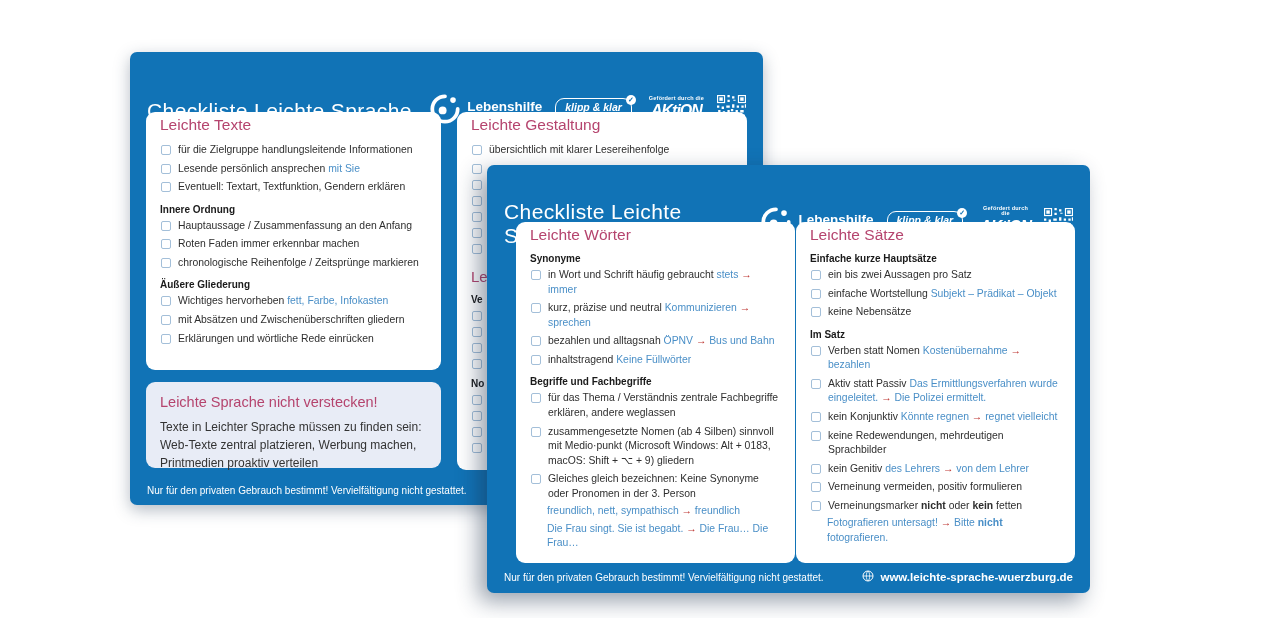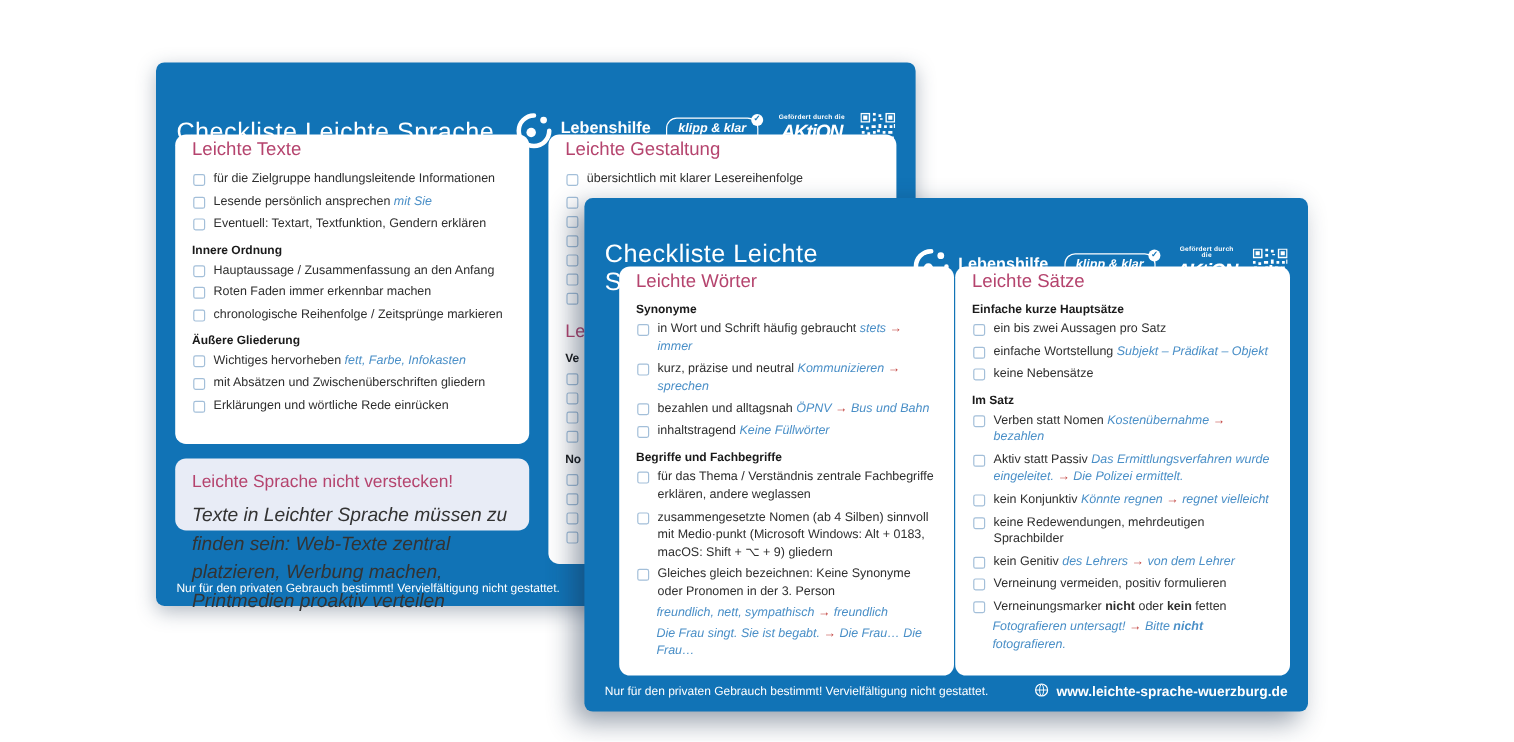--- a/index.html
+++ b/index.html
@@ -32,34 +32,34 @@
   .am{text-align:center;line-height:1;}
   .am-pre{font-size:5.5px;font-weight:700;margin-bottom:2px;letter-spacing:.2px;}
   .am-name{font-size:16px;font-weight:800;font-style:italic;letter-spacing:-1px;}
   .am-sub{font-size:6.5px;font-weight:800;text-align:right;letter-spacing:1.6px;margin-top:1px;}
 
   
   .panel{position:absolute;background:#fff;border-radius:9px;color:#2e2e2e;padding:4px 14px;box-sizing:border-box;overflow:hidden;}
   .panel h2{margin:0 0 9px;font-size:15.5px;font-weight:400;color:#b5446e;}
   #panel-texte{left:16px;top:60px;width:295px;height:258px;}
   #panel-gestaltung{left:327px;top:60px;width:290px;height:358px;}
-  #hint-box{left:16px;top:330px;width:295px;height:60px;background:#e8ecf6;border-radius:9px;padding:10px 14px;box-sizing:border-box;position:absolute;color:#333;}
+  #hint-box{left:16px;top:330px;width:295px;height:86px;background:#e8ecf6;border-radius:9px;padding:10px 14px;box-sizing:border-box;position:absolute;color:#333;}
   #hint-box h3{margin:2px 0 8px;font-size:14.5px;font-weight:400;color:#b5446e;}
-  #hint-box p{margin:0;font-size:16px;line-height:1.5;font-style:italic;}
+  #hint-box p{margin:0;font-size:12px;line-height:1.5;}
   #panel-woerter{left:29px;top:57px;width:279px;height:341px;}
   #panel-saetze{left:309px;top:57px;width:279px;height:341px;}
 
   
   .subhead{font-weight:700;font-size:10px;margin:9px 0 4px;color:#1a1a1a;}
   .pinkhead{color:#b5446e;font-size:15px;font-weight:400;margin:14px 0 7px;}
   .row{display:flex;margin-bottom:4px;font-size:10.4px;line-height:1.4;}
   .cb{width:8px;height:8px;border:1.4px solid #a3bfd9;border-radius:2px;background:#fff;margin:2px 7px 0 1px;flex:none;}
   .row.note{padding-left:17px;margin-top:-1px;}
   .txt{min-height:12px;}
-  .hand{color:#4a8fc7;font-style:italic;}
+  .hand{color:#4a8fc7;}
   .arrow{color:#bf3a36;font-style:italic;}
   .bold{font-weight:700;}
 
   
   .back-footer{position:absolute;left:17px;bottom:9px;font-size:10px;}
   .front-footer{position:absolute;left:17px;right:17px;bottom:9px;display:flex;justify-content:space-between;align-items:center;}
   .disclaimer{font-size:10px;}
   .website{font-weight:700;font-size:11.5px;display:flex;align-items:center;gap:6px;cursor:pointer;}
 </style>
 </head>

